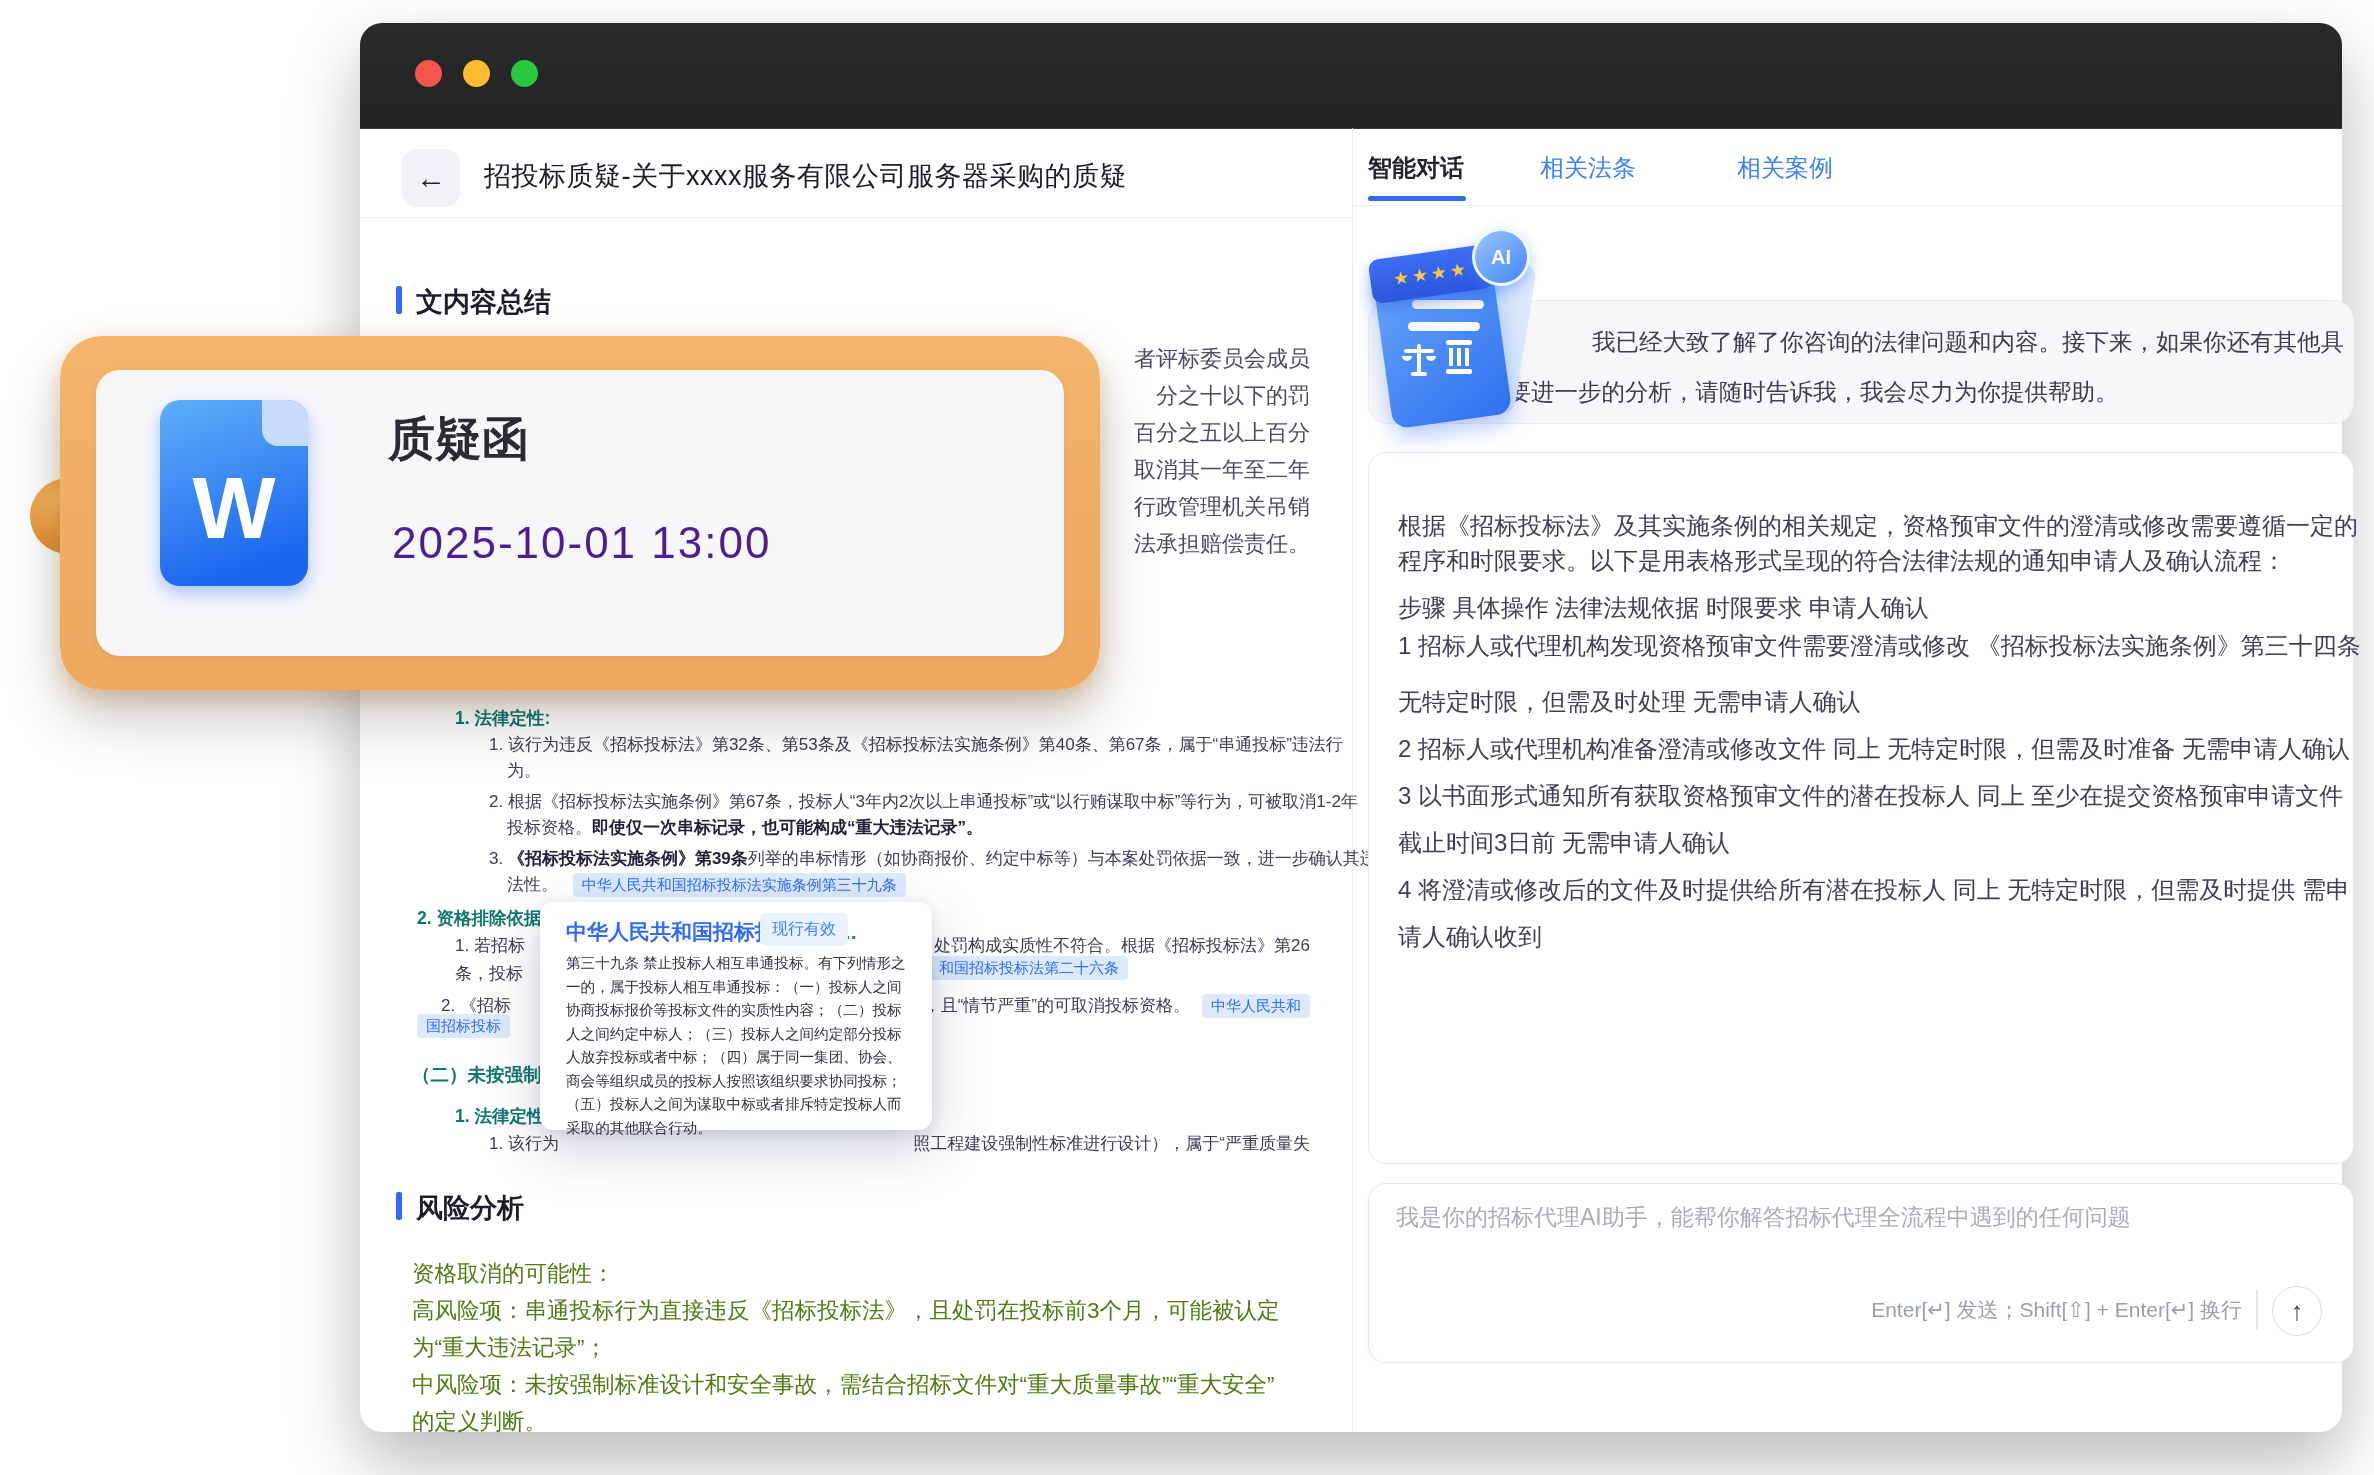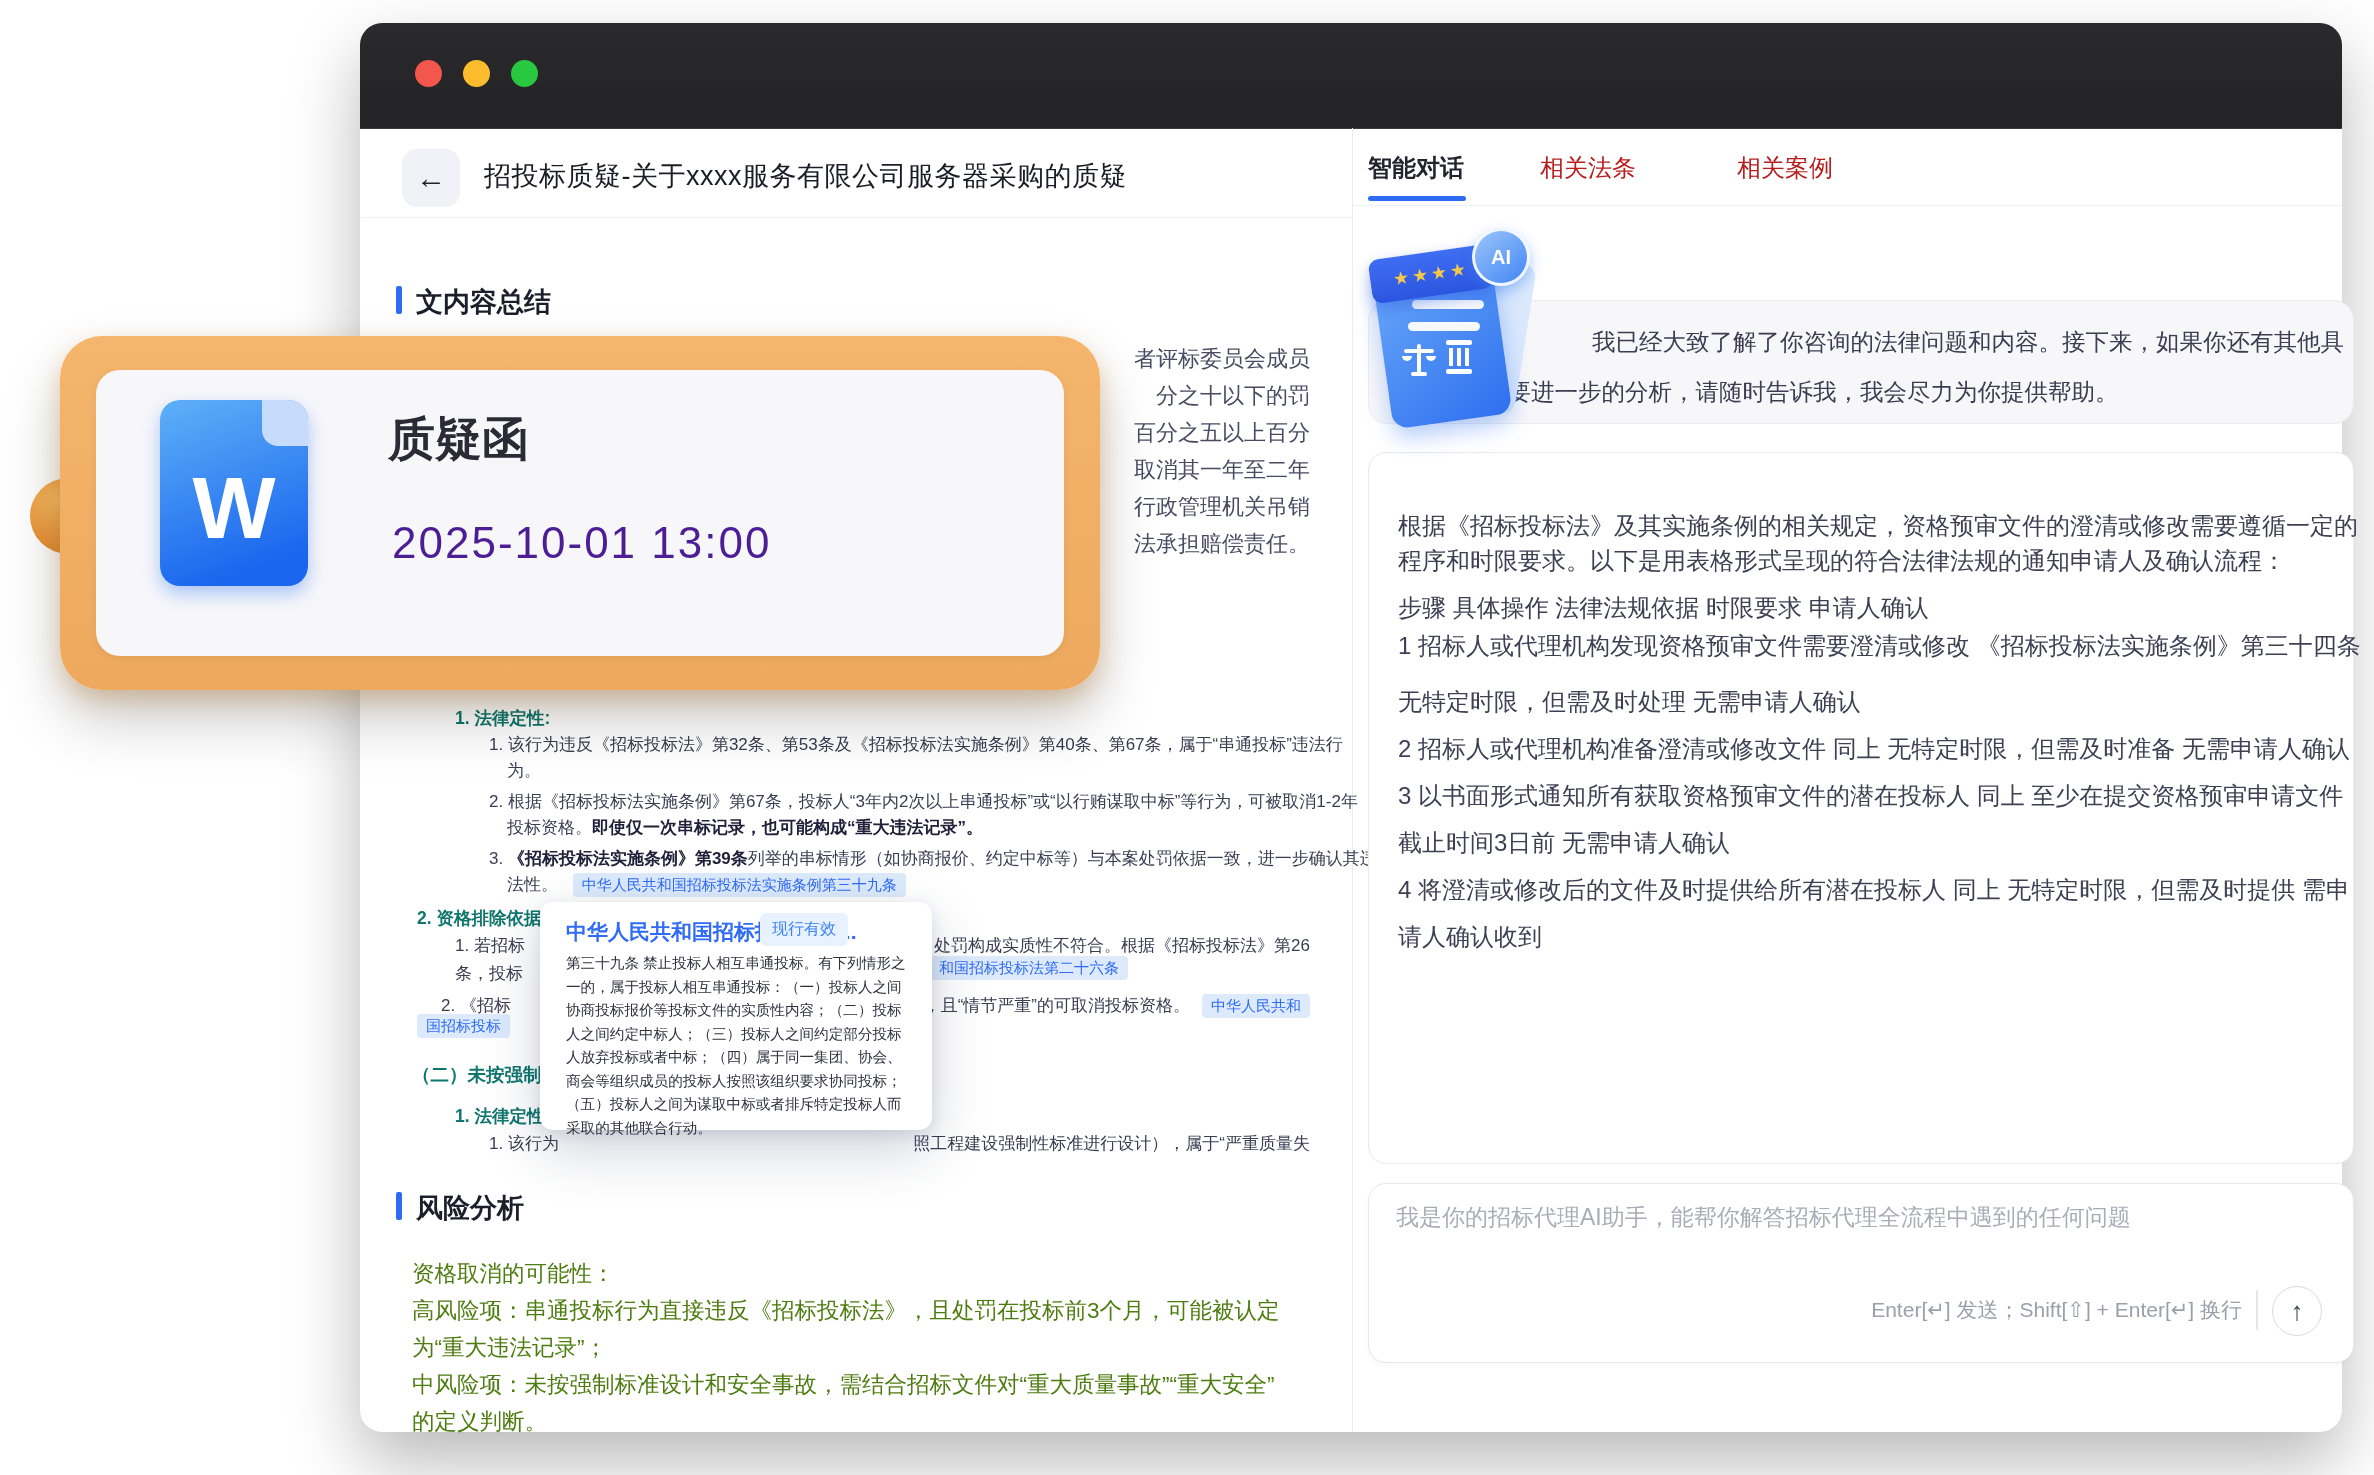--- a/index.html
+++ b/index.html
@@ -17,21 +17,21 @@
   .light{width:27px;height:27px;border-radius:50%;z-index:3;}
   .vdivider{left:1352px;top:128px;width:1px;height:1304px;background:#ececf0;z-index:2;}
   .hline{background:#eef0f3;height:1px;z-index:2;}
   
   .backbtn{left:402px;top:149px;width:58px;height:58px;background:#f1f2f7;border-radius:15px;z-index:3;
     display:flex;align-items:center;justify-content:center;font-size:30px;color:#20222c;}
   .doctitle{left:484px;top:158px;font-size:27px;color:#1b1c26;z-index:3;font-weight:500;letter-spacing:.5px;}
   
   .tab{top:152px;font-size:24px;z-index:3;}
   .tab.active{color:#23232e;font-weight:bold;}
-  .tab.idle{color:#b91c1c;}
+  .tab.idle{color:#3b82f6;}
   .tabline{left:1368px;top:196px;width:98px;height:5px;border-radius:3px;background:#2e6bf2;z-index:3;}
   
   .secbar{width:6px;height:28px;background:#2e6bf2;border-radius:2px;z-index:3;}
   .sechead{font-size:27px;font-weight:bold;color:#1d1d2b;z-index:3;}
   
   .frag{right:1064px;text-align:right;font-size:22px;color:#4a4a63;z-index:3;white-space:nowrap;}
   
   .d-head{font-size:17.5px;font-weight:bold;color:#0f766e;z-index:3;white-space:nowrap;}
   .d-line{font-size:17px;color:#3b3b52;z-index:3;white-space:nowrap;}
   .d-line b{color:#20203a;}

